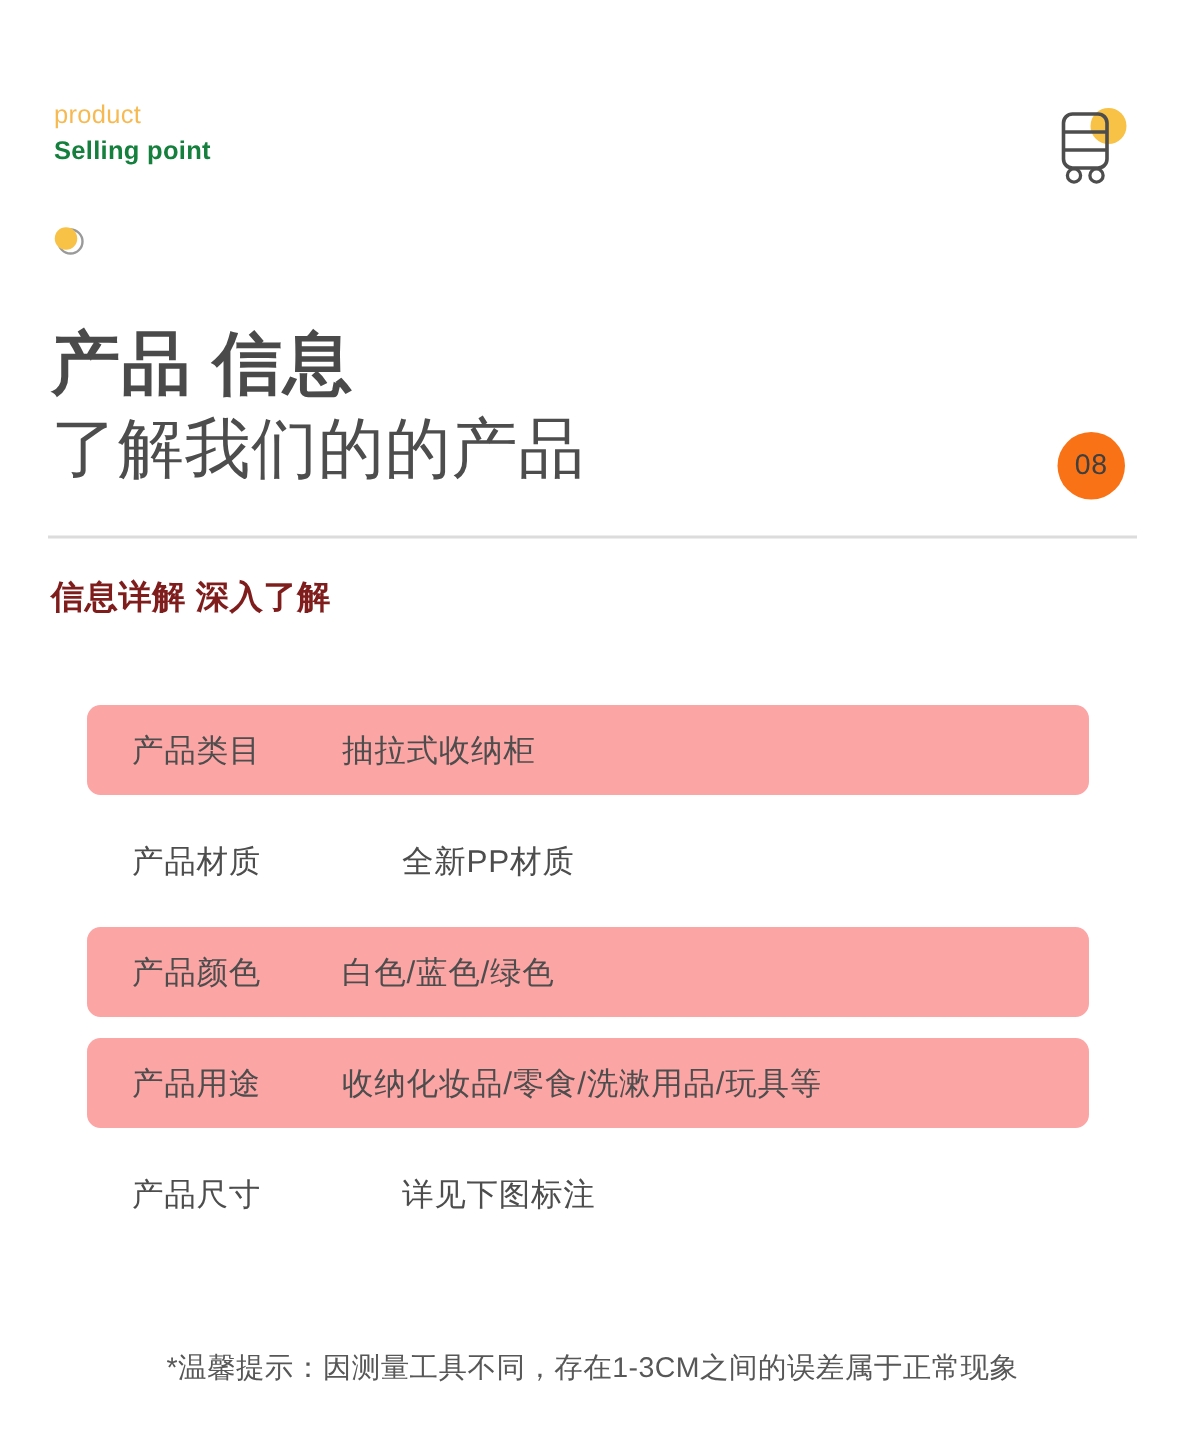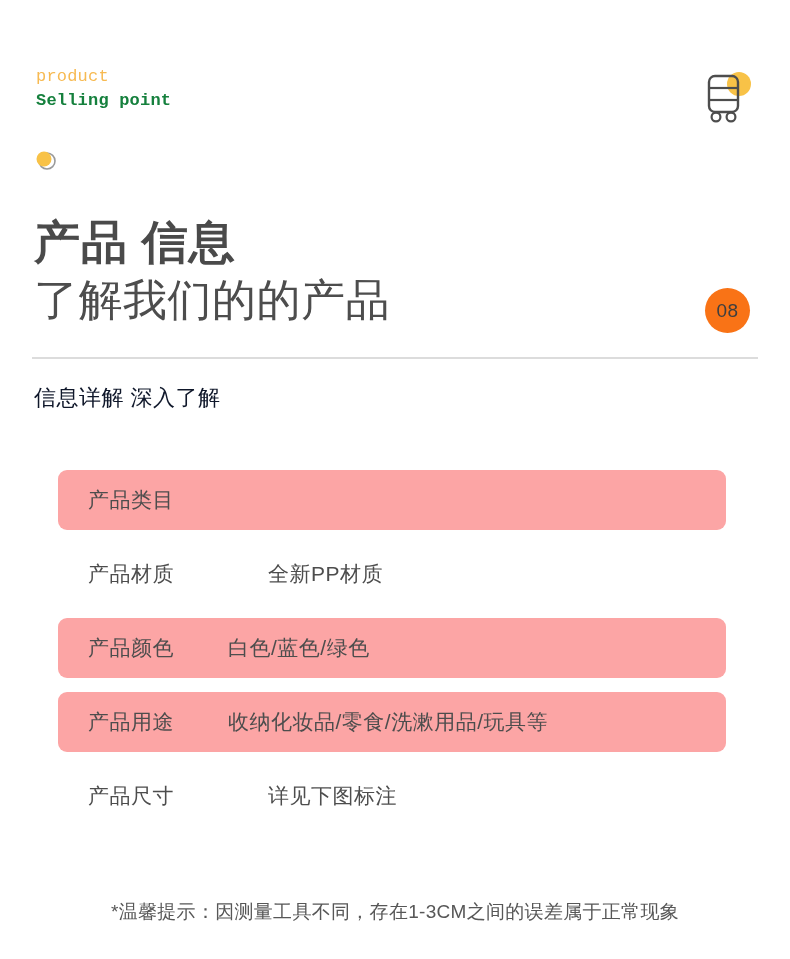--- a/index.html
+++ b/index.html
@@ -14,21 +14,20 @@
     overflow: hidden;
     position: relative;
   }
 
   
   .eyebrow {
     position: absolute;
     left: 36px;
     top: 68px;
     line-height: 1.1;
-    font-family: Liberation Mono, monospace;
   }
   .eyebrow-line1 {
     font-size: 17px;
     color: #F7BA52;
     font-weight: 400;
     letter-spacing: 0.2px;
   }
   .eyebrow-line2 {
     font-size: 17px;
     color: #15803d;
@@ -108,22 +107,22 @@
     height: 2px;
     background: #dcdcdc;
   }
 
   
   .section-label {
     position: absolute;
     left: 34px;
     top: 383px;
     font-size: 22px;
-    font-weight: 400;
-    color: #0f172a;
+    font-weight: 700;
+    color: #7f1d1d;
     letter-spacing: 0.5px;
     white-space: nowrap;
   }
 
   
   .spec-table {
     position: absolute;
     left: 58px;
     top: 470px;
     width: 668px;
@@ -205,20 +204,21 @@
 
 <div class="num-badge">08</div>
 
 <div class="divider"></div>
 
 <div class="section-label">信息详解 深入了解</div>
 
 <div class="spec-table">
   <div class="spec-row shaded">
     <div class="spec-key">产品类目</div>
+    <div class="spec-val">抽拉式收纳柜</div>
   </div>
   <div class="spec-row plain">
     <div class="spec-key">产品材质</div>
     <div class="spec-val">全新PP材质</div>
   </div>
   <div class="spec-row shaded">
     <div class="spec-key">产品颜色</div>
     <div class="spec-val">白色/蓝色/绿色</div>
   </div>
   <div class="spec-row shaded">

